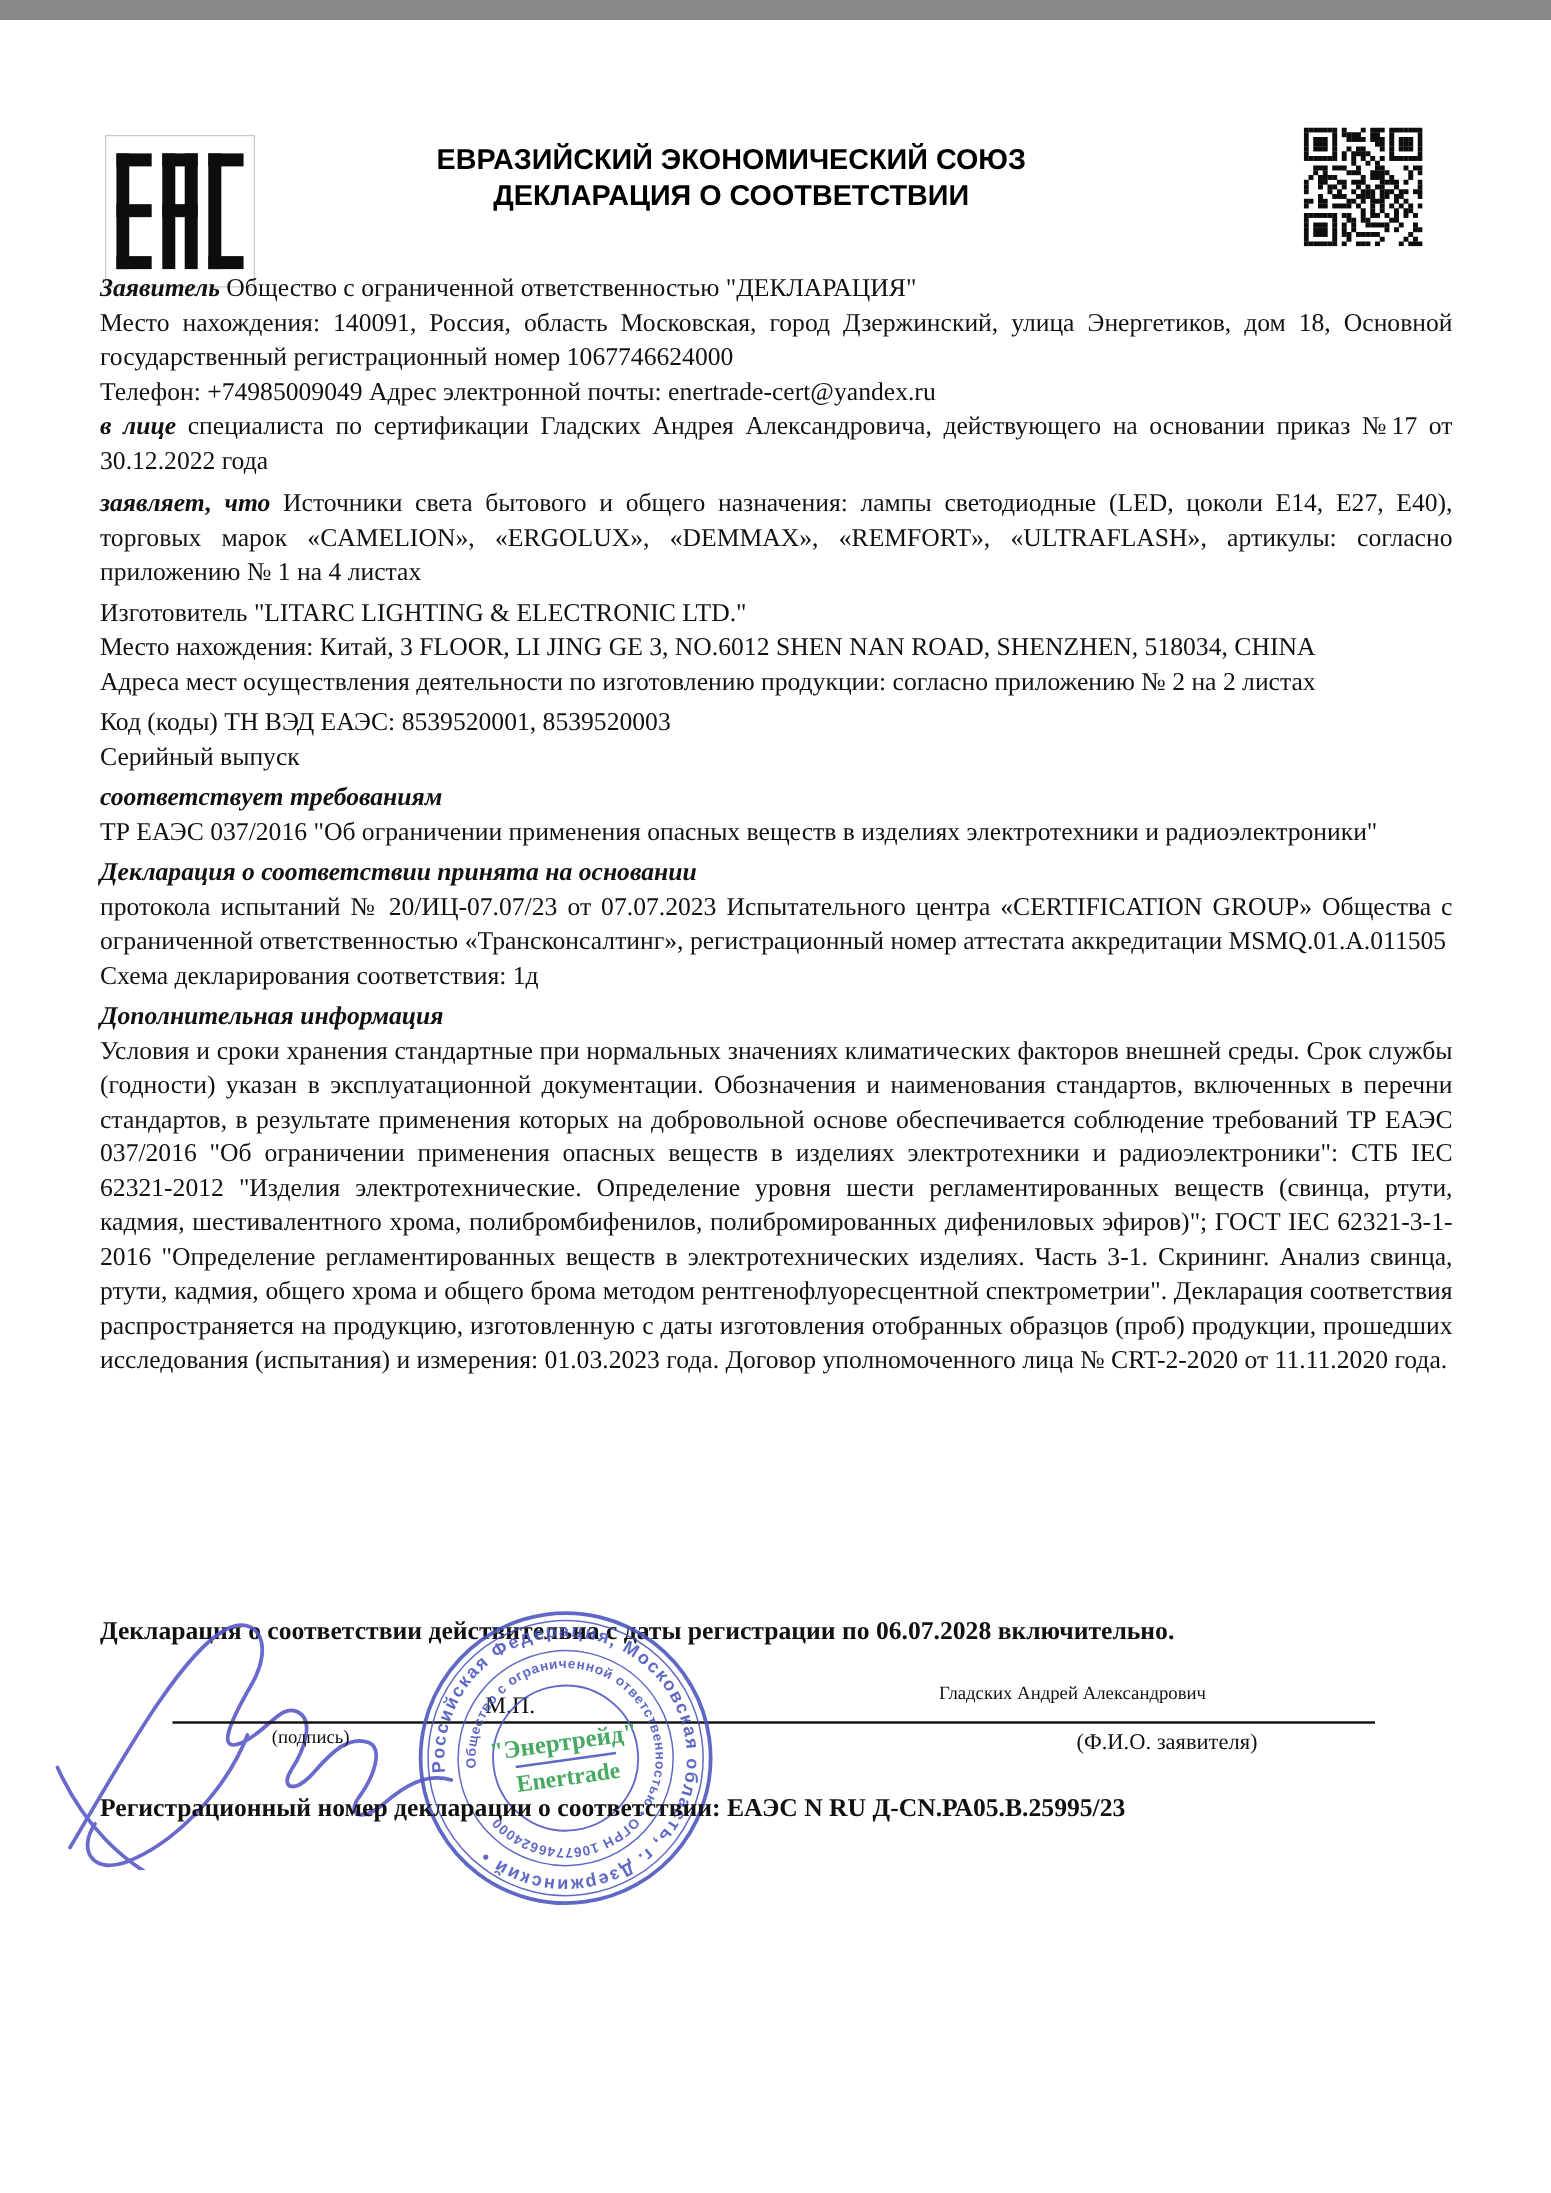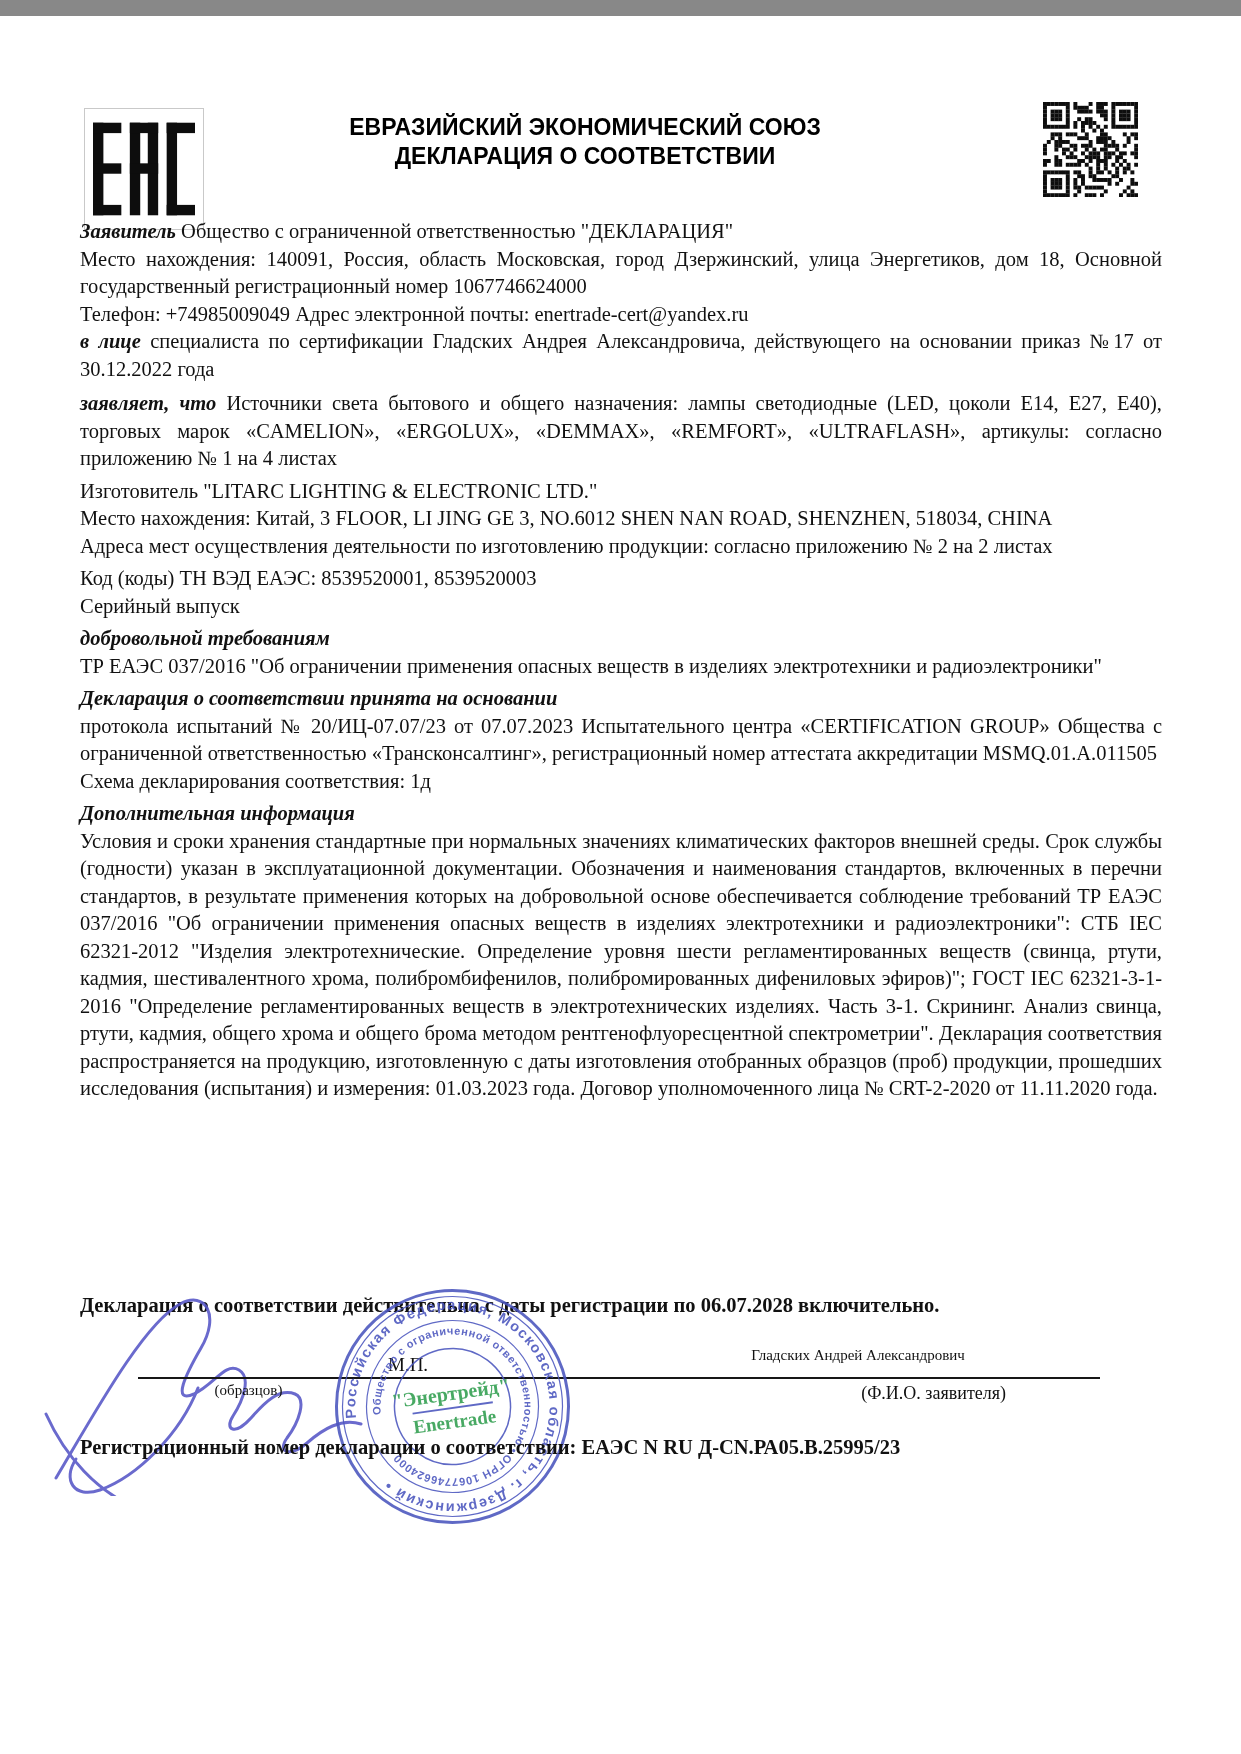--- a/index.html
+++ b/index.html
@@ -381,42 +381,42 @@
     <p><b>Заявитель</b><span> Общество с ограниченной ответственностью "ДЕКЛАРАЦИЯ"</span></p>
     <p>Место нахождения: 140091, Россия, область Московская, город Дзержинский, улица Энергетиков, дом 18, Основной государственный регистрационный номер 1067746624000</p>
     <p>Телефон: +74985009049 Адрес электронной почты: enertrade-cert@yandex.ru</p>
     <p><b>в лице</b><span> специалиста по сертификации Гладских Андрея Александровича, действующего на основании приказ №17 от 30.12.2022 года</span></p>
     <p class="gap"><b>заявляет, что</b><span> Источники света бытового и общего назначения: лампы светодиодные (LED, цоколи Е14, Е27, Е40), торговых марок «CAMELION», «ERGOLUX», «DEMMAX», «REMFORT», «ULTRAFLASH», артикулы: согласно приложению № 1 на 4 листах</span></p>
     <p class="gap-s">Изготовитель "LITARC LIGHTING &amp; ELECTRONIC LTD."</p>
     <p>Место нахождения: Китай, 3 FLOOR, LI JING GE 3, NO.6012 SHEN NAN ROAD, SHENZHEN, 518034, CHINA</p>
     <p>Адреса мест осуществления деятельности по изготовлению продукции: согласно приложению № 2 на 2 листах</p>
     <p class="gap-s">Код (коды) ТН ВЭД ЕАЭС: 8539520001, 8539520003</p>
     <p>Серийный выпуск</p>
-    <p class="gap-s"><b>добровольной требованиям</b></p>
+    <p class="gap-s"><b>соответствует требованиям</b></p>
     <p>ТР ЕАЭС 037/2016 "Об ограничении применения опасных веществ в изделиях электротехники и радиоэлектроники"</p>
     <p class="gap-s"><b>Декларация о соответствии принята на основании</b></p>
     <p>протокола испытаний № 20/ИЦ-07.07/23 от 07.07.2023 Испытательного центра «CERTIFICATION GROUP» Общества с ограниченной ответственностью «Трансконсалтинг», регистрационный номер аттестата аккредитации MSMQ.01.A.011505</p>
     <p>Схема декларирования соответствия: 1д</p>
     <p class="gap-s"><b>Дополнительная информация</b></p>
     <p>Условия  и сроки хранения стандартные при нормальных значениях климатических факторов внешней среды. Срок службы (годности) указан в эксплуатационной документации. Обозначения и наименования стандартов, включенных в перечни стандартов, в результате применения которых на добровольной основе обеспечивается соблюдение требований ТР ЕАЭС 037/2016 "Об ограничении применения опасных веществ в изделиях электротехники и радиоэлектроники": СТБ IEC 62321-2012 "Изделия электротехнические. Определение уровня шести регламентированных веществ (свинца, ртути, кадмия, шестивалентного хрома, полибромбифенилов, полибромированных дифениловых эфиров)"; ГОСТ IEC 62321-3-1-2016 "Определение регламентированных веществ в электротехнических изделиях. Часть 3-1. Скрининг. Анализ свинца, ртути, кадмия, общего хрома и общего брома методом рентгенофлуоресцентной спектрометрии". Декларация соответствия распространяется на продукцию, изготовленную с даты изготовления отобранных образцов (проб) продукции, прошедших исследования (испытания) и измерения: 01.03.2023 года. Договор уполномоченного лица № CRT-2-2020 от 11.11.2020 года.</p>
   </div>
 
   <div class="validity">Декларация о соответствии действительна с даты регистрации по 06.07.2028 включительно.</div>
 
   <svg class="sig-svg" viewBox="0 0 360 230">
     <g fill="none" stroke="#5a5ac8" stroke-width="3" stroke-linecap="round" opacity="0.9">
       <path d="M18,212 C55,150 105,58 142,38 C168,24 182,50 163,82 C148,108 133,138 156,128 C177,118 187,96 201,104 C213,111 206,133 195,150 C186,164 197,170 213,152 C227,136 241,122 257,128 C269,133 261,156 249,172 C239,186 251,192 269,177 C285,163 303,152 323,158"></path>
       <path d="M160,122 C142,168 100,210 62,224 C36,233 24,214 38,193"></path>
       <path d="M8,148 C26,188 58,228 108,246"></path>
     </g>
   </svg>
 
   <div class="sign-line"></div>
   <div class="mp">М.П.</div>
-  <div class="cap-sig">(образцов)</div>
+  <div class="cap-sig">(подпись)</div>
   <div class="fio-name">Гладских Андрей Александрович</div>
   <div class="cap-fio">(Ф.И.О. заявителя)</div>
 
   <svg class="stamp" viewBox="0 0 245 245">
     <defs>
       <path id="arcO" d="M 25.5 122.5 A 97 97 0 1 1 219.5 122.5 A 97 97 0 1 1 25.5 122.5" fill="none"></path>
       <path id="arcI" d="M 50.5 122.5 A 72 72 0 1 1 194.5 122.5 A 72 72 0 1 1 50.5 122.5" fill="none"></path>
     </defs>
     <g transform="rotate(-8 122.5 122.5)">
       <circle cx="122.5" cy="122.5" r="116" fill="none" stroke="#4a55be" stroke-width="3"></circle>

